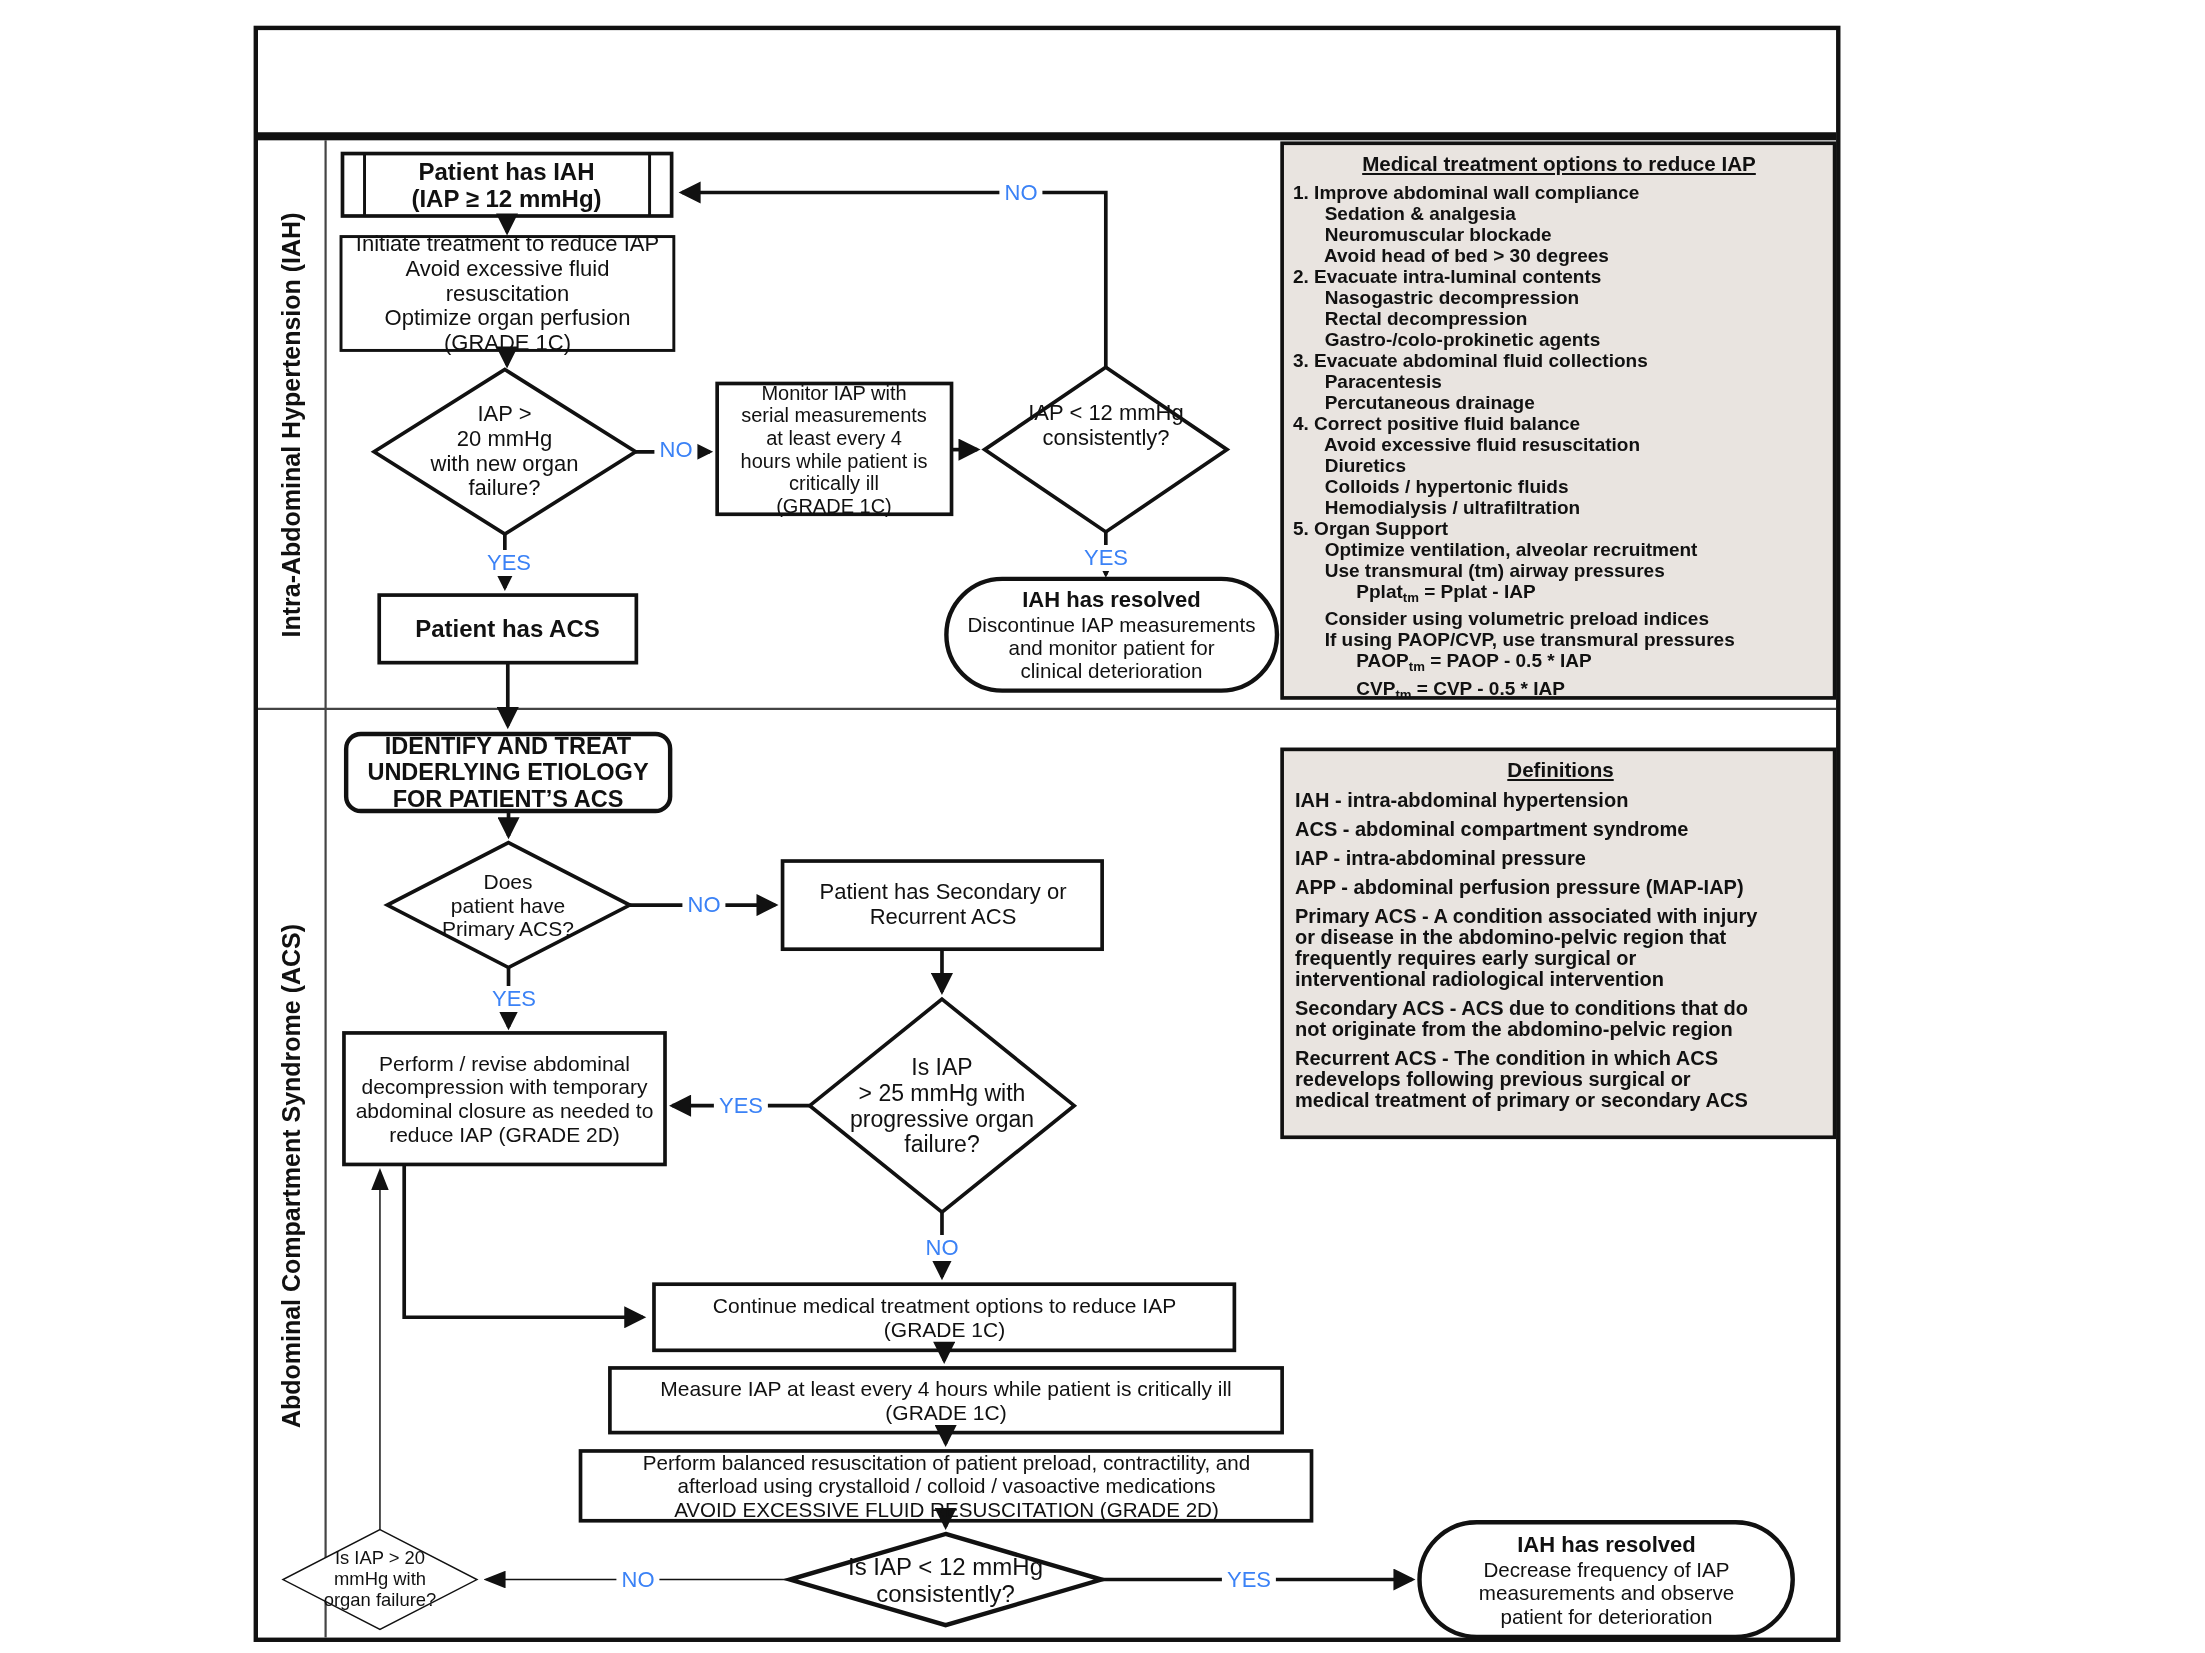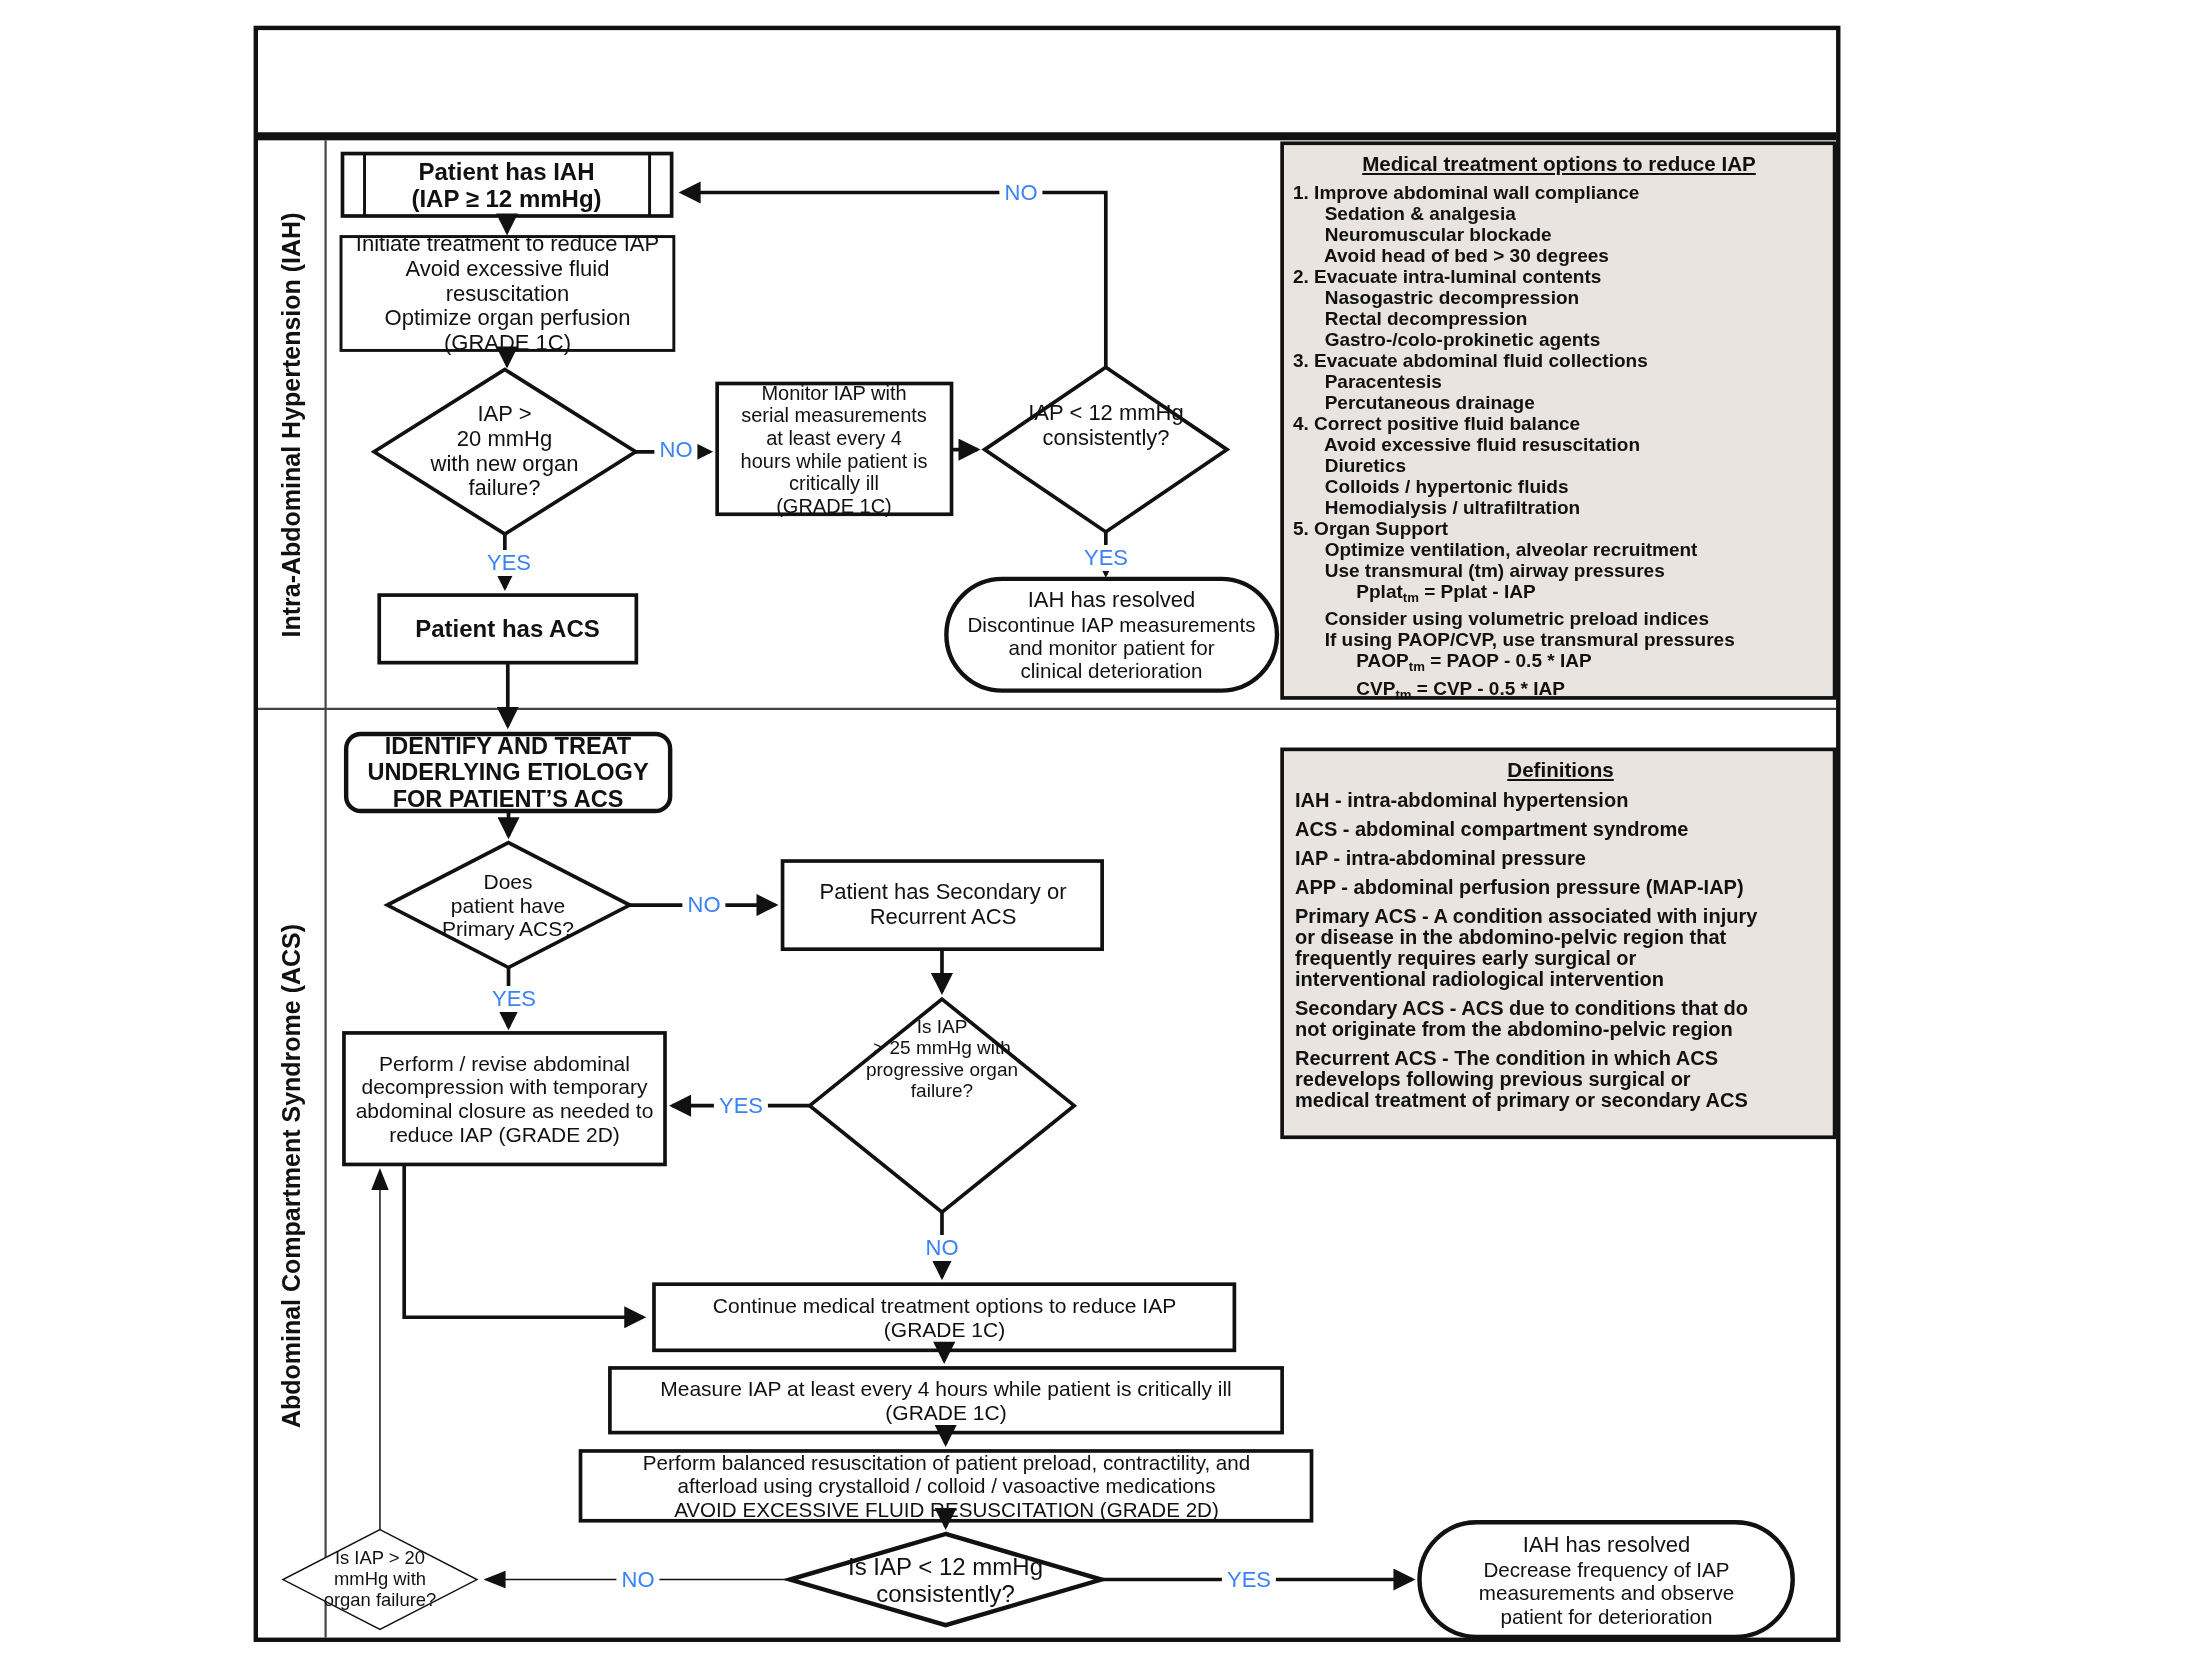--- a/index.html
+++ b/index.html
@@ -13,21 +13,21 @@
   .lbl{position:absolute;transform:translate(-50%,-50%);background:#fff;
        padding:0 5.1px;font-size:22px;color:#3b82f6;}
   .rot{position:absolute;transform:translate(-50%,-50%) rotate(-90deg);
        white-space:nowrap;font-weight:bold;font-size:25px;}
   .panelTxt{position:absolute;color:#111;font-weight:bold;}
   .preBlock{white-space:pre;font-size:19px;line-height:21px;font-weight:bold;}
   .panelHead{display:block;text-align:center;text-decoration:underline;
              font-size:20.6px;margin:0 0 5.9px 0;font-weight:bold;}
   .defItem{white-space:pre-line;font-size:20px;line-height:21px;margin:8px 0;font-weight:bold;}
   .fsub{font-size:13.2px;vertical-align:-4.4px;font-weight:bold;}
-  .eTitle{font-weight:normal;font-size:22px;}
+  .eTitle{font-weight:bold;font-size:22px;}
   .eBody{font-size:20.6px;}
 </style>
 </head>
 <body>
 
 <div class="canvas">
 
   <svg class="layer" width="2205" height="1653" viewBox="0 0 3001 2250">
     <defs>
       <marker id="mArr" viewBox="0 0 10 10" refX="8.5" refY="5" markerWidth="7" markerHeight="6" orient="auto">
@@ -120,21 +120,21 @@
   </div>
   <div class="t b" style="left:379px;top:595px;width:257px;height:68px;font-size:24px;">Patient has ACS</div>
   <div class="t b" style="left:346px;top:734px;width:324px;height:77px;font-size:23.5px;">IDENTIFY AND TREAT
 UNDERLYING ETIOLOGY
 FOR PATIENT’S ACS</div>
   <div class="t" style="left:387px;top:854px;width:242px;height:103px;font-size:21px;">Does
 patient have
 Primary ACS?</div>
   <div class="t" style="left:783px;top:861px;width:320px;height:88px;font-size:22px;">Patient has Secondary or
 Recurrent ACS</div>
-  <div class="t" style="left:817px;top:980px;width:250px;height:157px;font-size:19px;">Is IAP
+  <div class="t" style="left:817px;top:1027px;width:250px;height:157px;font-size:23px;">Is IAP
 &gt; 25 mmHg with
 progressive organ
 failure?</div>
   <div class="t" style="left:344px;top:1033px;width:321px;height:132px;font-size:21px;">Perform / revise abdominal
 decompression with temporary
 abdominal closure as needed to
 reduce IAP (GRADE 2D)</div>
   <div class="t" style="left:654px;top:1285px;width:581px;height:66px;font-size:21px;">Continue medical treatment options to reduce IAP
 (GRADE 1C)</div>
   <div class="t" style="left:610px;top:1368px;width:672px;height:65px;font-size:21px;">Measure IAP at least every 4 hours while patient is critically ill

